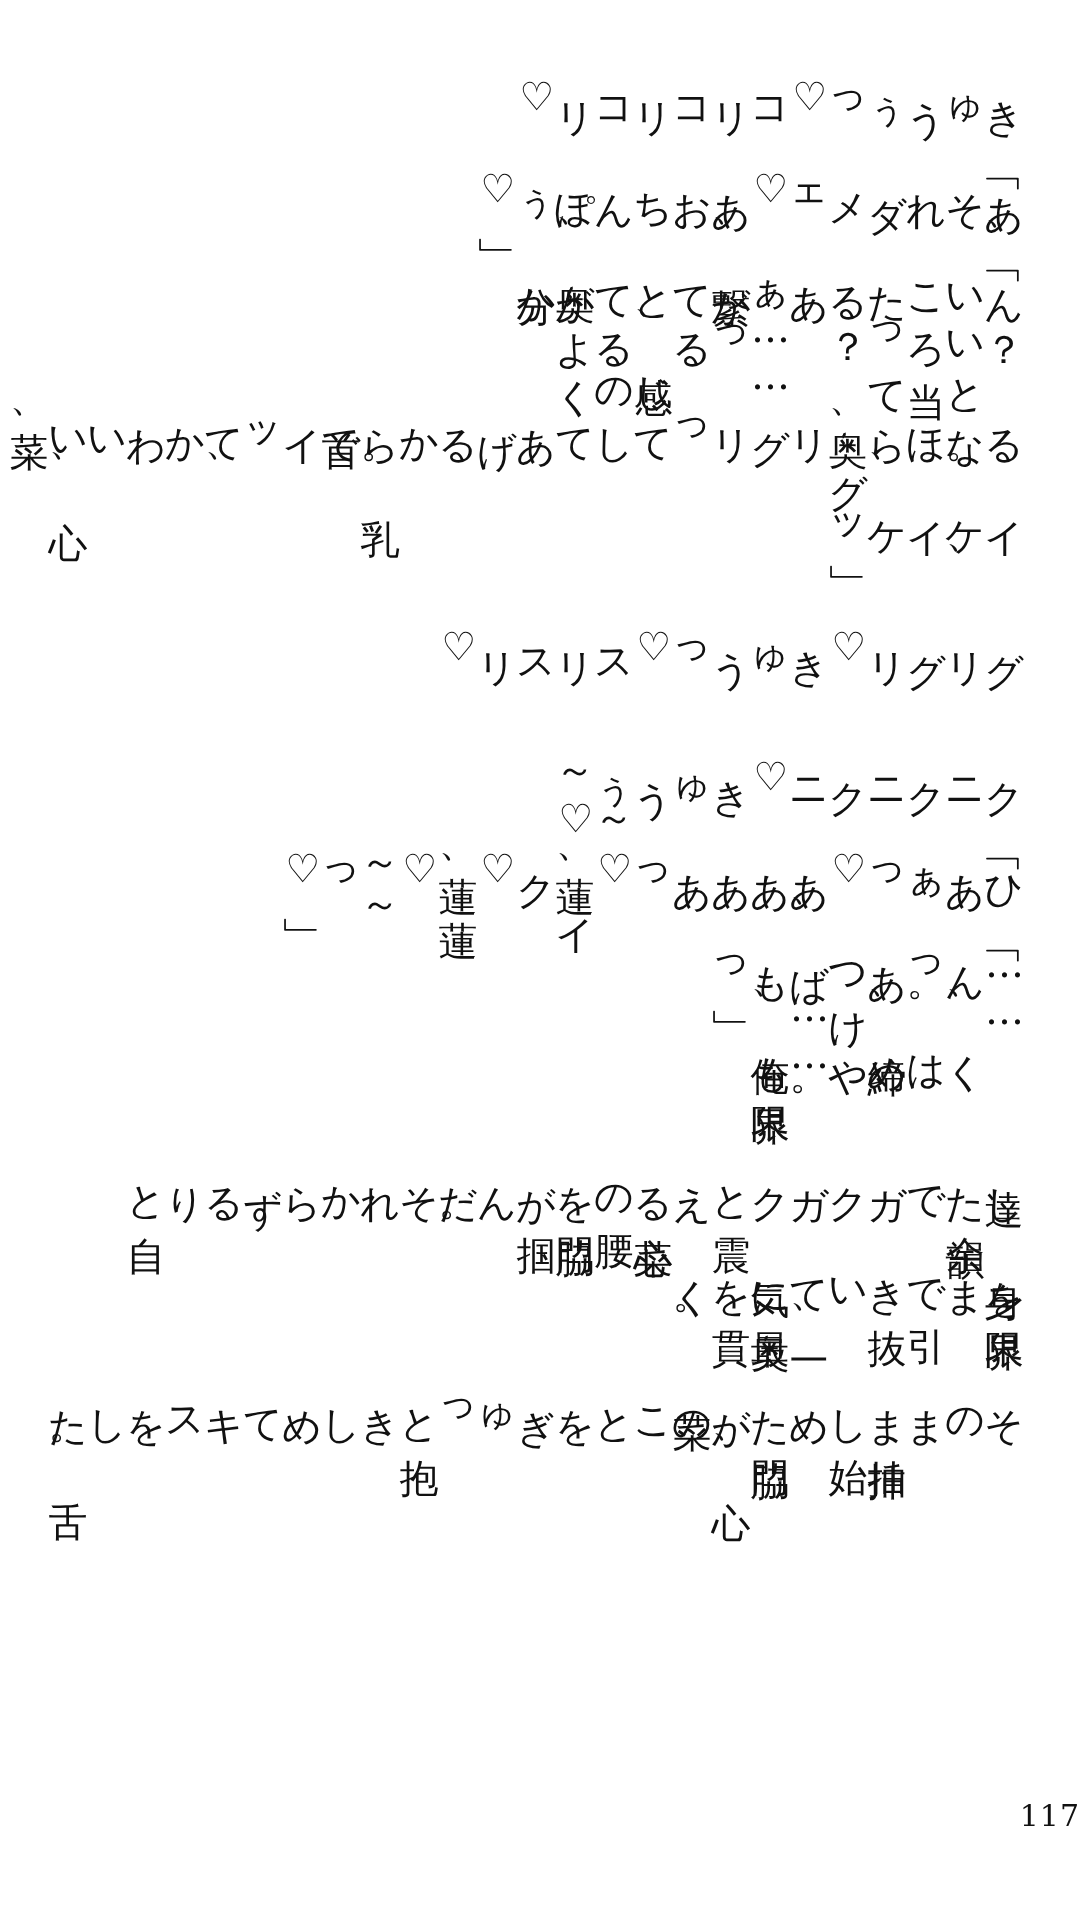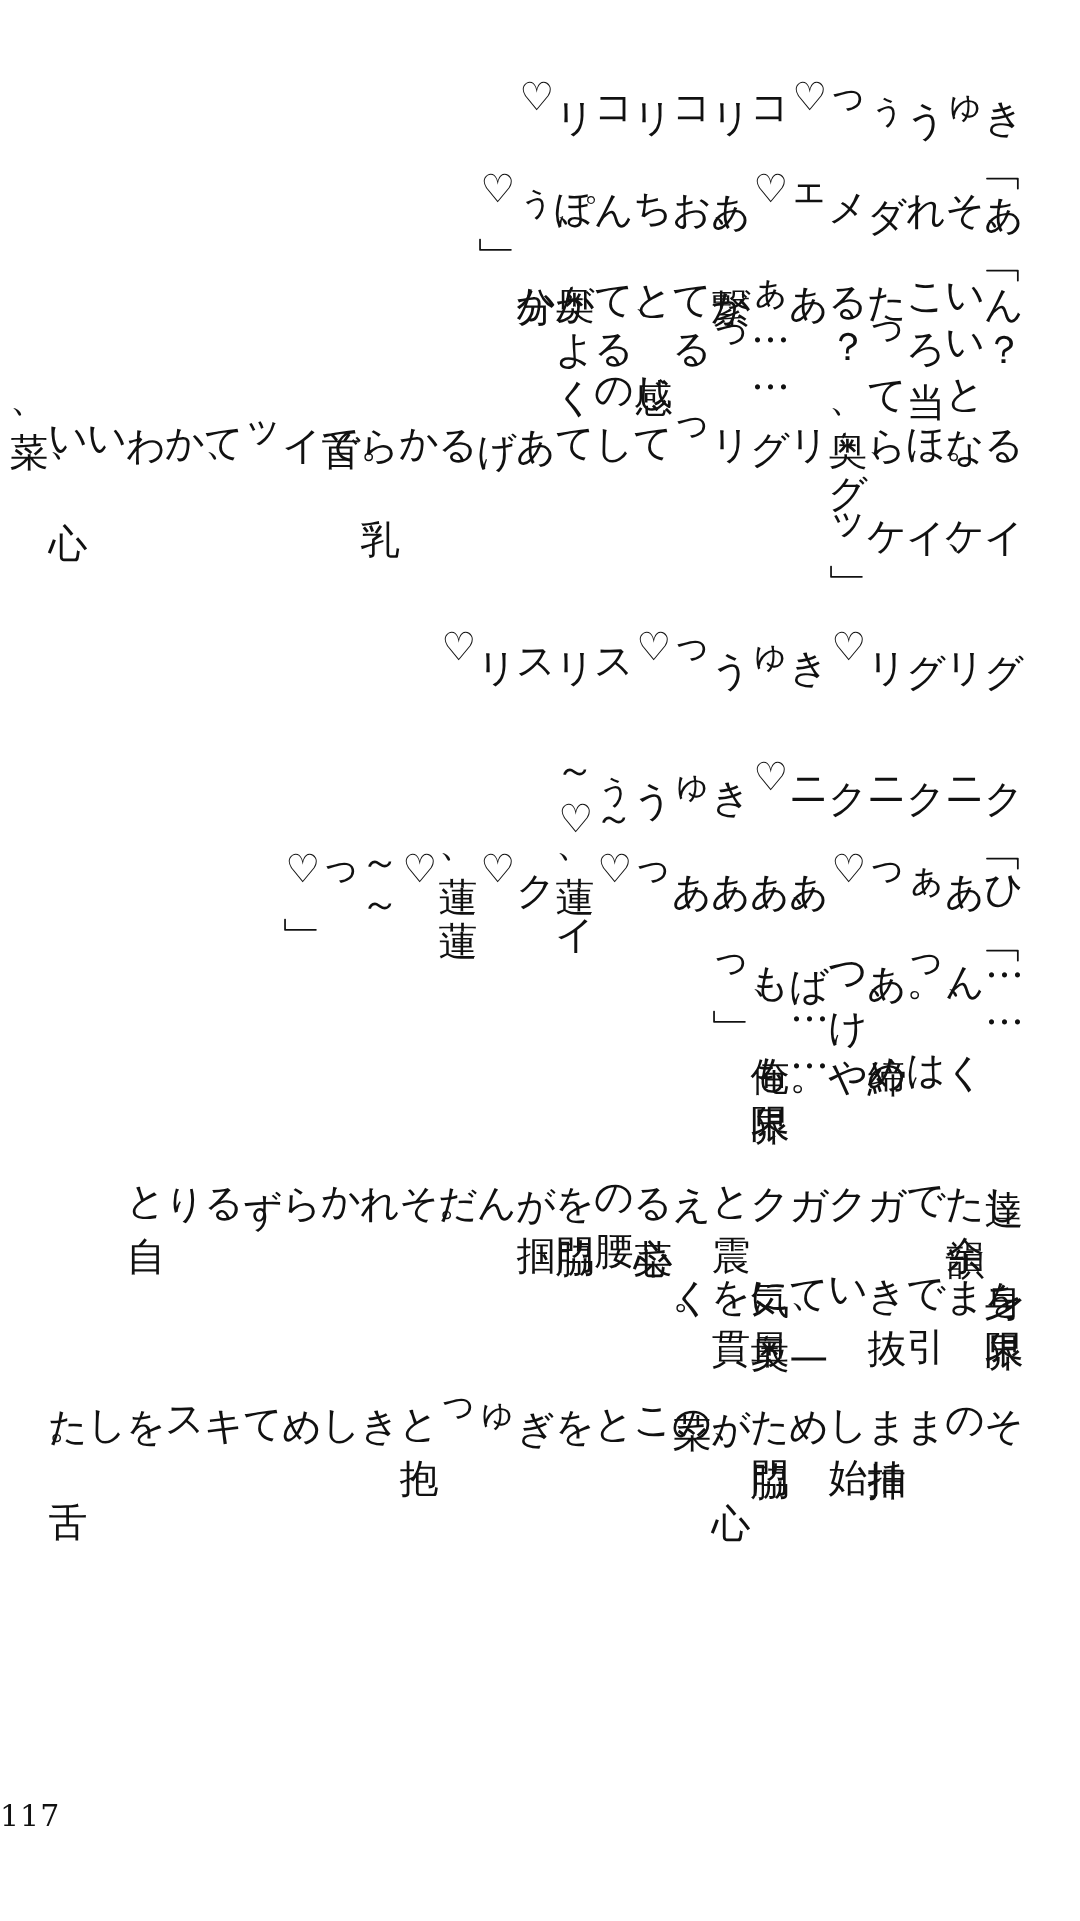--- a/index.html
+++ b/index.html
@@ -58,21 +58,21 @@
 
   .line.indent {
     padding-top: 38px;
   }
 
   .page-number {
     position: absolute;
     bottom: 88px;
     left: 0;
     width: 1080px;
-    text-align: left;
+    text-align: right;
     font-size: 30px;
     letter-spacing: 1px;
     color: #111111;
     font-family: "DejaVu Serif", "Liberation Serif", serif;
   }
 </style>
 </head>
 <body>
 
 <div class="page">

